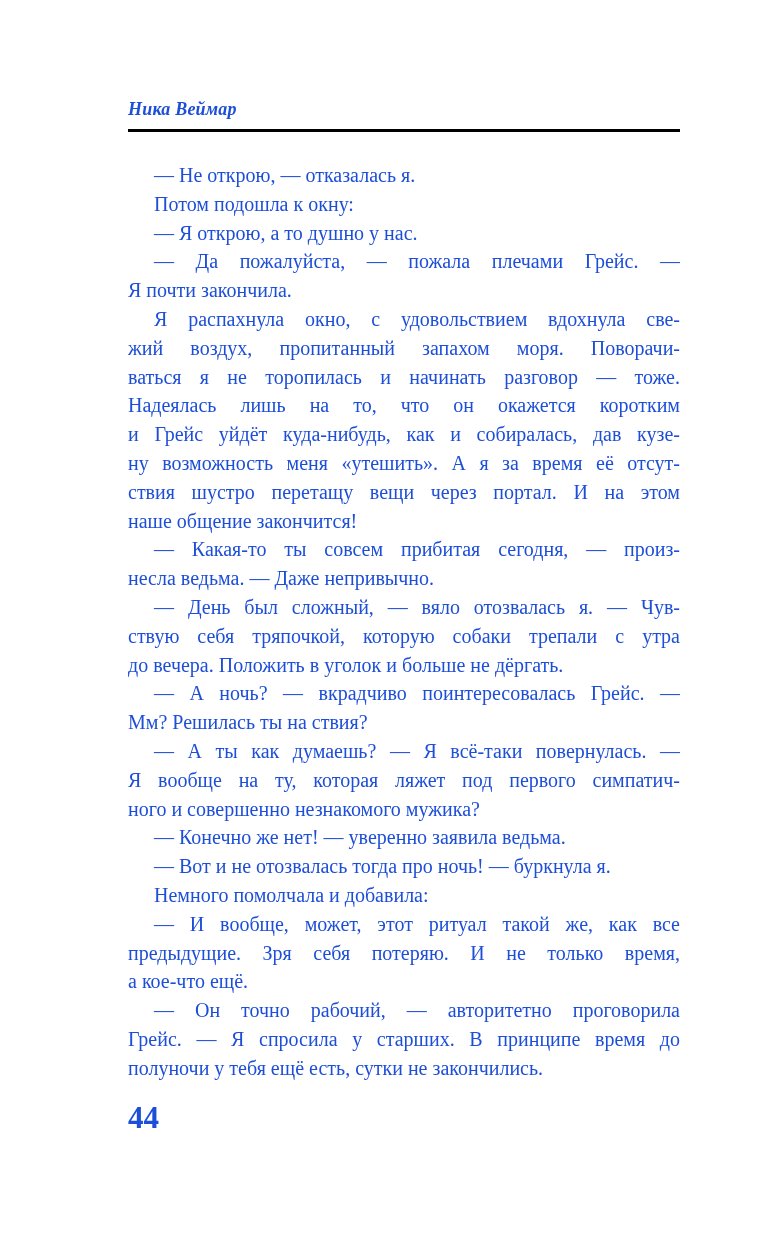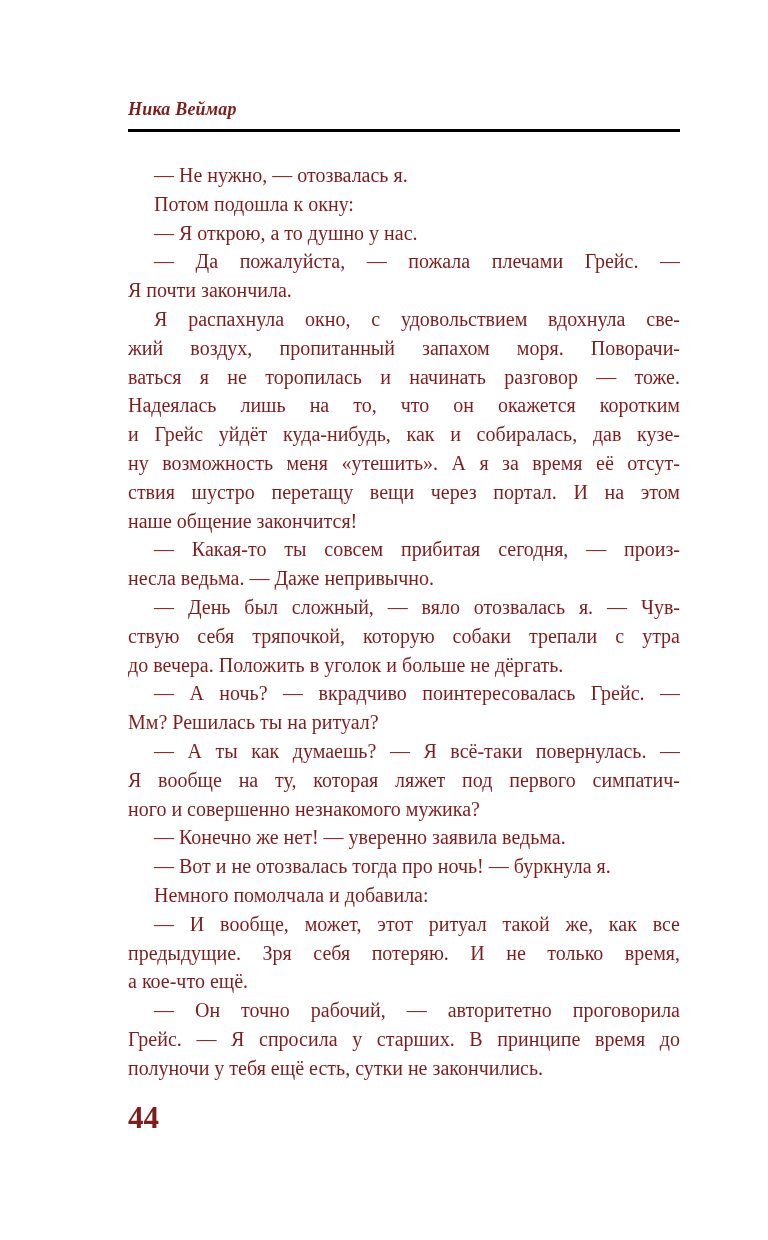--- a/index.html
+++ b/index.html
@@ -5,21 +5,21 @@
   html, body {
     margin: 0;
     padding: 0;
     background: #ffffff;
   }
   .page {
     position: relative;
     width: 768px;
     height: 1240px;
     background: #ffffff;
-    color: #7f1d1d;
+    color: #1d4ed8;
     font-family: "Liberation Serif", "DejaVu Serif", serif;
     overflow: hidden;
   }
   .running-head {
     position: absolute;
     left: 128px;
     top: 99px;
     width: 552px;
     font-size: 18px;
     font-weight: bold;
@@ -64,40 +64,40 @@
     font-weight: bold;
   }
 </style>
 </head>
 <body>
 
 <div class="page">
   <div class="running-head">Ника Веймар</div>
   <div class="head-rule"></div>
   <div class="text-block">
-      <div class="line indent end">— Не нужно, — отозвалась я.</div>
+      <div class="line indent end">— Не открою, — отказалась я.</div>
       <div class="line indent end">Потом подошла к окну:</div>
       <div class="line indent end">— Я открою, а то душно у нас.</div>
       <div class="line indent">— Да пожалуйста, — пожала плечами Грейс. —</div>
       <div class="line end">Я почти закончила.</div>
       <div class="line indent">Я распахнула окно, с удовольствием вдохнула све-</div>
       <div class="line">жий воздух, пропитанный запахом моря. Поворачи-</div>
       <div class="line">ваться я не торопилась и начинать разговор — тоже.</div>
       <div class="line">Надеялась лишь на то, что он окажется коротким</div>
       <div class="line">и Грейс уйдёт куда-нибудь, как и собиралась, дав кузе-</div>
       <div class="line">ну возможность меня «утешить». А я за время её отсут-</div>
       <div class="line">ствия шустро перетащу вещи через портал. И на этом</div>
       <div class="line end">наше общение закончится!</div>
       <div class="line indent">— Какая-то ты совсем прибитая сегодня, — произ-</div>
       <div class="line end">несла ведьма. — Даже непривычно.</div>
       <div class="line indent">— День был сложный, — вяло отозвалась я. — Чув-</div>
       <div class="line">ствую себя тряпочкой, которую собаки трепали с утра</div>
       <div class="line end">до вечера. Положить в уголок и больше не дёргать.</div>
       <div class="line indent">— А ночь? — вкрадчиво поинтересовалась Грейс. —</div>
-      <div class="line end">Мм? Решилась ты на ритуал?</div>
+      <div class="line end">Мм? Решилась ты на ствия?</div>
       <div class="line indent">— А ты как думаешь? — Я всё-таки повернулась. —</div>
       <div class="line">Я вообще на ту, которая ляжет под первого симпатич-</div>
       <div class="line end">ного и совершенно незнакомого мужика?</div>
       <div class="line indent end">— Конечно же нет! — уверенно заявила ведьма.</div>
       <div class="line indent end">— Вот и не отозвалась тогда про ночь! — буркнула я.</div>
       <div class="line indent end">Немного помолчала и добавила:</div>
       <div class="line indent">— И вообще, может, этот ритуал такой же, как все</div>
       <div class="line">предыдущие. Зря себя потеряю. И не только время,</div>
       <div class="line end">а кое-что ещё.</div>
       <div class="line indent">— Он точно рабочий, — авторитетно проговорила</div>

